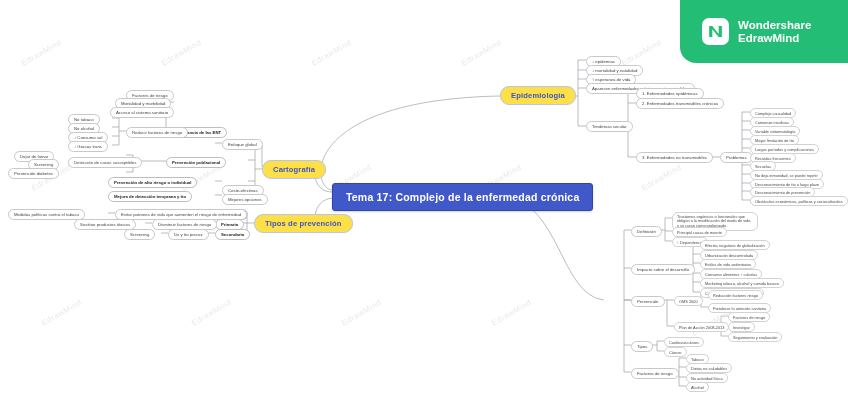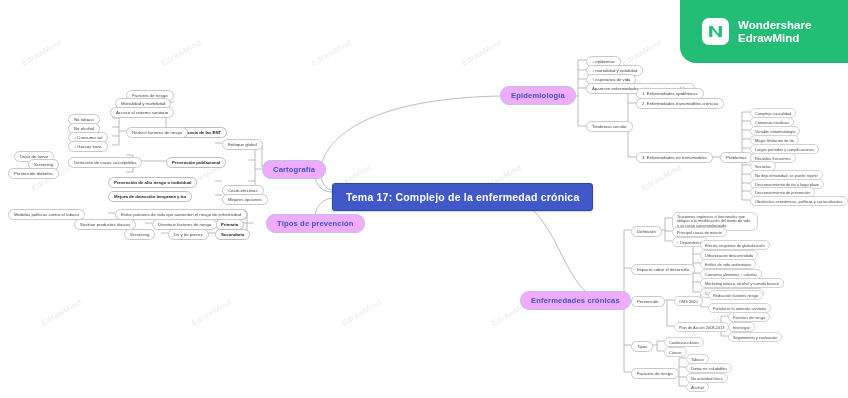--- a/index.html
+++ b/index.html
@@ -21,21 +21,21 @@
 
   
   .node{position:absolute;white-space:nowrap;box-sizing:border-box;}
 
   .root{
     background:#4058c8;color:#ffffff;border:1px solid #2f45a8;border-radius:3px;
     font-size:10.5px;font-weight:bold;padding:7px 13px;letter-spacing:.2px;
     box-shadow:0 1px 2px rgba(0,0,0,.18);
   }
   .lvl1{
-    background:#f0abfc;color:#3f55c0;border:1px solid #b9c4ec;border-radius:9px;
+    background:#fde047;color:#3f55c0;border:1px solid #b9c4ec;border-radius:9px;
     font-size:7.6px;font-weight:bold;padding:4px 10px;letter-spacing:.15px;
   }
   .lvl2{
     background:#ffffff;color:#444;border:1px solid #c8c8c8;border-radius:7px;
     font-size:4.3px;padding:2px 5px;
   }
   .lvl2.bold{font-weight:bold;color:#222;border-color:#bdbdbd;}
   .lvl3{
     background:#ffffff;color:#4a4a4a;border:1px solid #d2d2d2;border-radius:6px;
     font-size:3.9px;padding:1.6px 4px;
@@ -255,35 +255,34 @@
 
   <div class="node lvl2" style="left:68px;top:157px;">Detección de casos susceptibles</div>
   <div class="node lvl2" style="left:14px;top:151px;">Dejar de fumar</div>
   <div class="node lvl2" style="left:28px;top:159px;">Screening</div>
   <div class="node lvl2" style="left:8px;top:168px;">Prevención diabetes</div>
 
   <div class="node lvl2" style="left:222px;top:139px;">Enfoque global</div>
   <div class="node lvl2" style="left:222px;top:185px;">Coste-efectivas</div>
   <div class="node lvl2" style="left:222px;top:194px;">Mejores opciones</div>
 
-  <div class="node lvl1" style="left:266px;top:214px;">Tipos de prevención</div>
+  <div class="node lvl1" style="left:254px;top:214px;">Tipos de prevención</div>
 
   <div class="node lvl2 bold" style="left:215px;top:209px;">Primordial</div>
   <div class="node lvl2 bold" style="left:215px;top:219px;">Primaria</div>
   <div class="node lvl2 bold" style="left:215px;top:229px;">Secundaria</div>
 
   <div class="node lvl2" style="left:115px;top:209px;">Evitar patrones de vida que aumenten el riesgo de enfermedad</div>
   <div class="node lvl2" style="left:152px;top:219px;">Disminuir factores de riesgo</div>
   <div class="node lvl2" style="left:168px;top:229px;">Dx y tto precoz</div>
 
   <div class="node lvl2" style="left:8px;top:209px;">Medidas políticas contra el tabaco</div>
   <div class="node lvl2" style="left:74px;top:219px;">Sustituir productos tóxicos</div>
   <div class="node lvl2" style="left:124px;top:229px;">Screening</div>
 
-  <div class="node lvl1" style="left:520px;top:291px;">Enfermedades crónicas</div>
 
   <div class="node lvl2" style="left:631px;top:226px;">Definición</div>
   <div class="node lvl2" style="left:631px;top:264px;">Impacto sobre el desarrollo</div>
   <div class="node lvl2" style="left:631px;top:296px;">Prevención</div>
   <div class="node lvl2" style="left:631px;top:341px;">Tipos</div>
   <div class="node lvl2" style="left:631px;top:368px;">Factores de riesgo</div>
 
   <div class="node lvl3" style="left:672px;top:212px;white-space:normal;width:86px;line-height:4.6px;"><span>Trastornos orgánicos o funcionales que obligan a la modificación del modo de vida y se curan como prolongada</span></div>
   <div class="node lvl3" style="left:672px;top:227px;">Principal causa de muerte</div>
   <div class="node lvl3" style="left:672px;top:237px;">↑ Dependencia</div>

